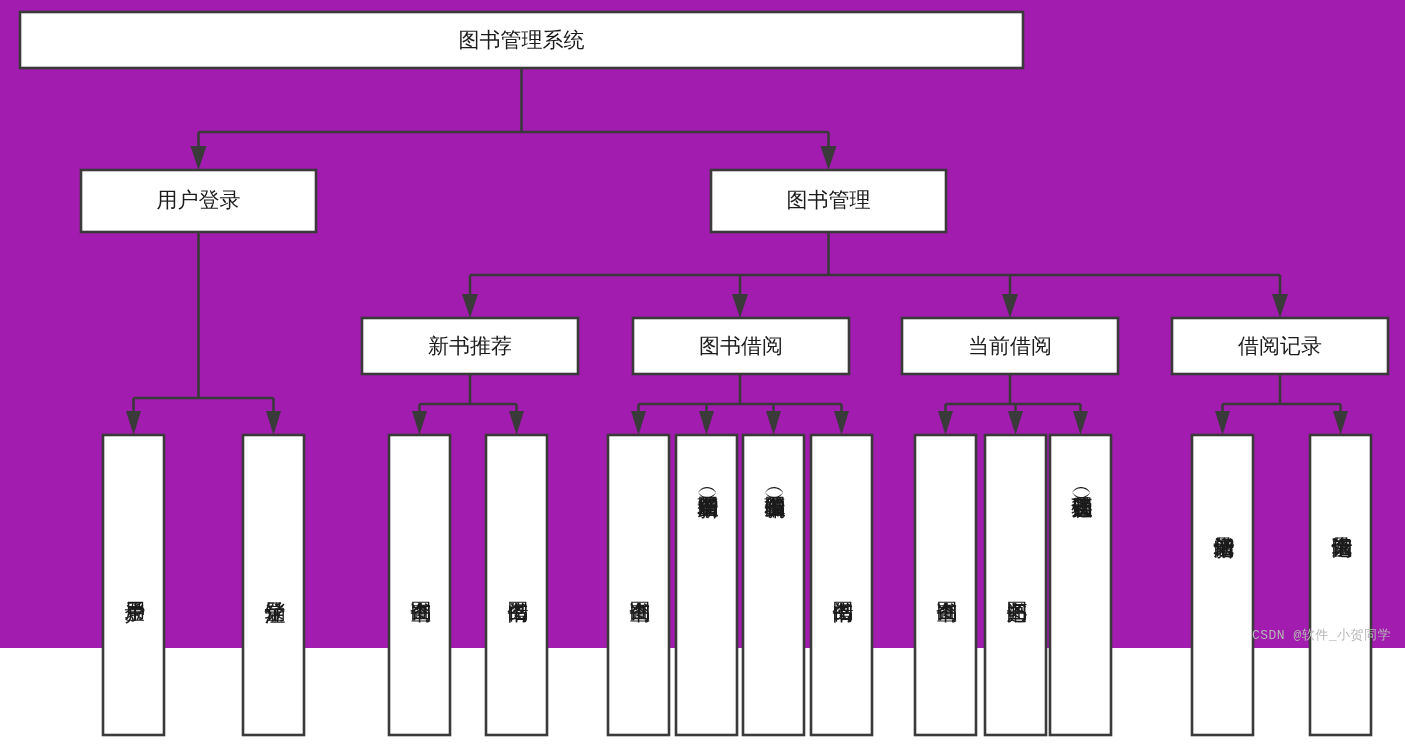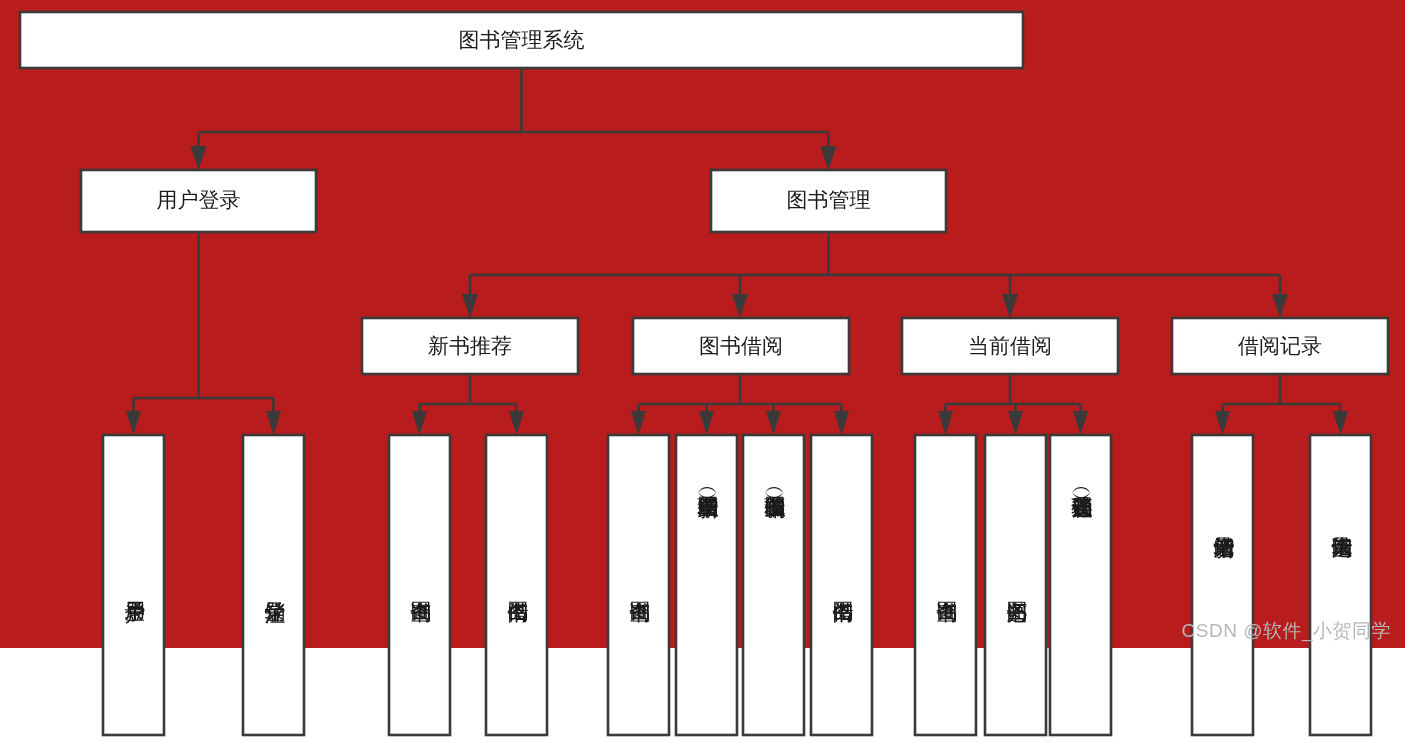--- a/index.html
+++ b/index.html
@@ -11,21 +11,21 @@
   body {
     width: 1405px;
     height: 747px;
     overflow: hidden;
     font-family: "Liberation Sans", "DejaVu Sans", sans-serif;
   }
   #diagram-root {
     position: relative;
     width: 1405px;
     height: 648px;
-    background: #b91c1c;
+    background: #a21caf;
   }
   svg#flow-svg {
     position: absolute;
     left: 0;
     top: 0;
     width: 1405px;
     height: 747px;
     display: block;
   }
   .node-box {
@@ -56,22 +56,22 @@
     font-size: 21px;
     fill: #1b1b1b;
     text-anchor: middle;
     dominant-baseline: middle;
     white-space: pre;
   }
   .watermark {
     position: absolute;
     right: 14px;
     bottom: 4px;
-    font-family: Liberation Sans, sans-serif;
-    font-size: 19px;
+    font-family: Liberation Mono, monospace;
+    font-size: 13px;
     color: #b6b6b6;
     letter-spacing: 0.5px;
     user-select: none;
     pointer-events: none;
   }
 </style>
 </head>
 <body>
 
 <div id="diagram-root">

